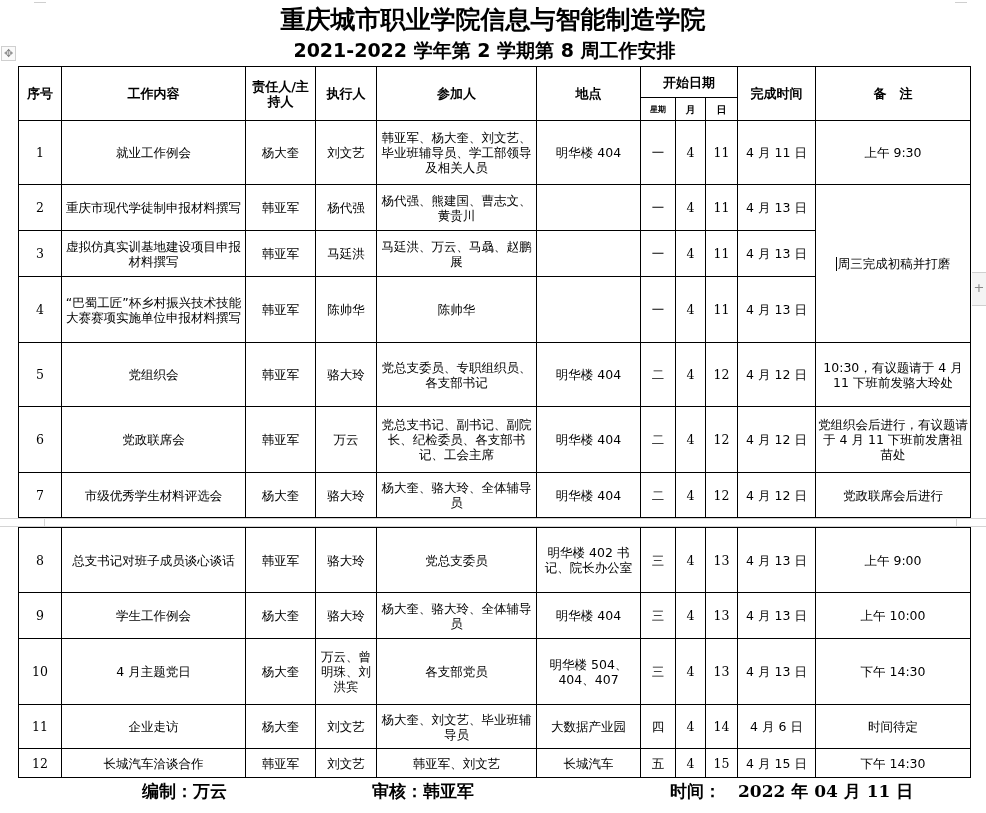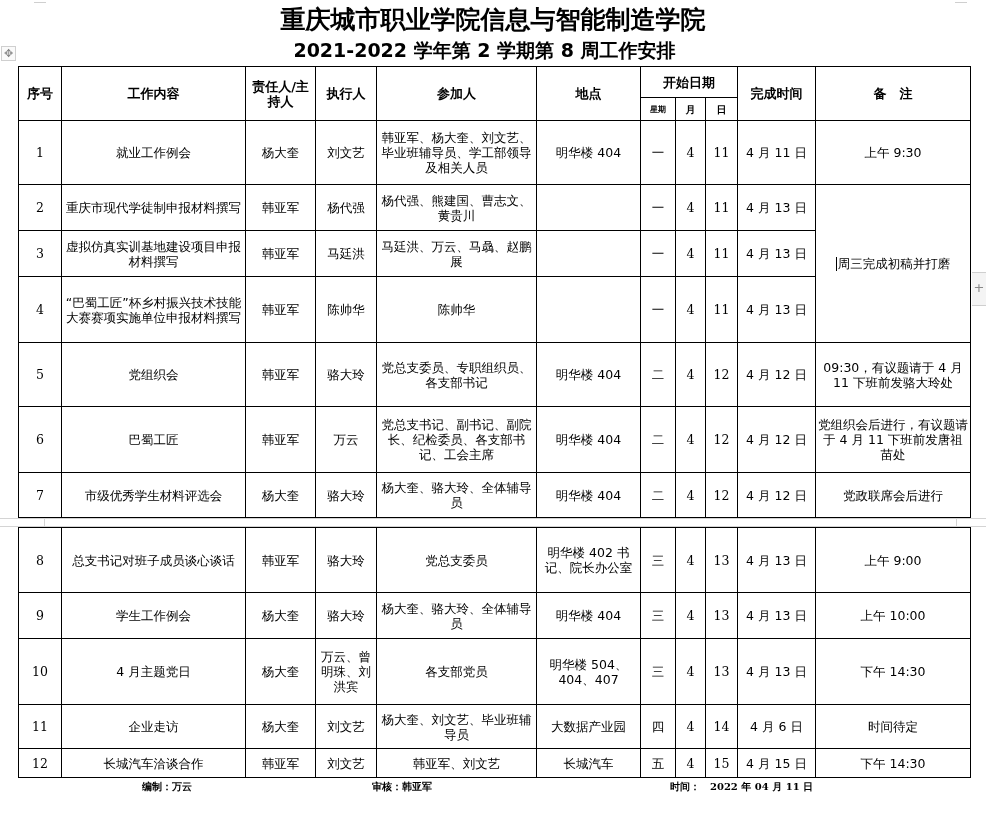--- a/index.html
+++ b/index.html
@@ -39,21 +39,21 @@
     font-family: "DejaVu Sans", sans-serif;
   }
   table.sched td, table.sched th {
     border:1px solid #000; padding:0 2px; text-align:center; vertical-align:middle;
     font-size:12.5px; line-height:15px; overflow:hidden; font-weight:normal;
   }
   table.sched th { font-size:13px; font-weight:bold; }
   table.sched th.sub { font-size:8px; font-weight:bold; }
   .num { font-family: "DejaVu Serif", serif; font-size:12px; }
   .cursor-bar { display:inline-block; width:1px; height:14px; background:#000; vertical-align:middle; margin-right:1px; }
-  .footer { position:absolute; top:780px; font-size:10px; font-weight:bold; font-family:"DejaVu Serif", serif; }
+  .footer { position:absolute; top:780px; font-size:17px; font-weight:bold; font-family:"DejaVu Serif", serif; }
 </style>
 </head>
 <body>
 
 <div class="corner-mark" style="left:34px;"></div>
 <div class="corner-mark" style="left:955px;"></div>
 
 <div class="title1">重庆城市职业学院信息与智能制造学院</div>
 <div class="title2">2021-2022 学年第 2 学期第 8 周工作安排</div>
 
@@ -150,25 +150,25 @@
     <td class="num">5</td>
     <td>党组织会</td>
     <td>韩亚军</td>
     <td>骆大玲</td>
     <td>党总支委员、专职组织员、各支部书记</td>
     <td>明华楼 404</td>
     <td>二</td>
     <td class="num">4</td>
     <td class="num">12</td>
     <td>4 月 12 日</td>
-    <td>09:30，有议题请于 4 月 11 下班前发骆大玲处</td>
+    <td>10:30，有议题请于 4 月 11 下班前发骆大玲处</td>
   </tr>
   <tr style="height:66px">
     <td class="num">6</td>
-    <td>巴蜀工匠</td>
+    <td>党政联席会</td>
     <td>韩亚军</td>
     <td>万云</td>
     <td>党总支书记、副书记、副院长、纪检委员、各支部书记、工会主席</td>
     <td>明华楼 404</td>
     <td>二</td>
     <td class="num">4</td>
     <td class="num">12</td>
     <td>4 月 12 日</td>
     <td>党组织会后进行，有议题请于 4 月 11 下班前发唐祖苗处</td>
   </tr>

